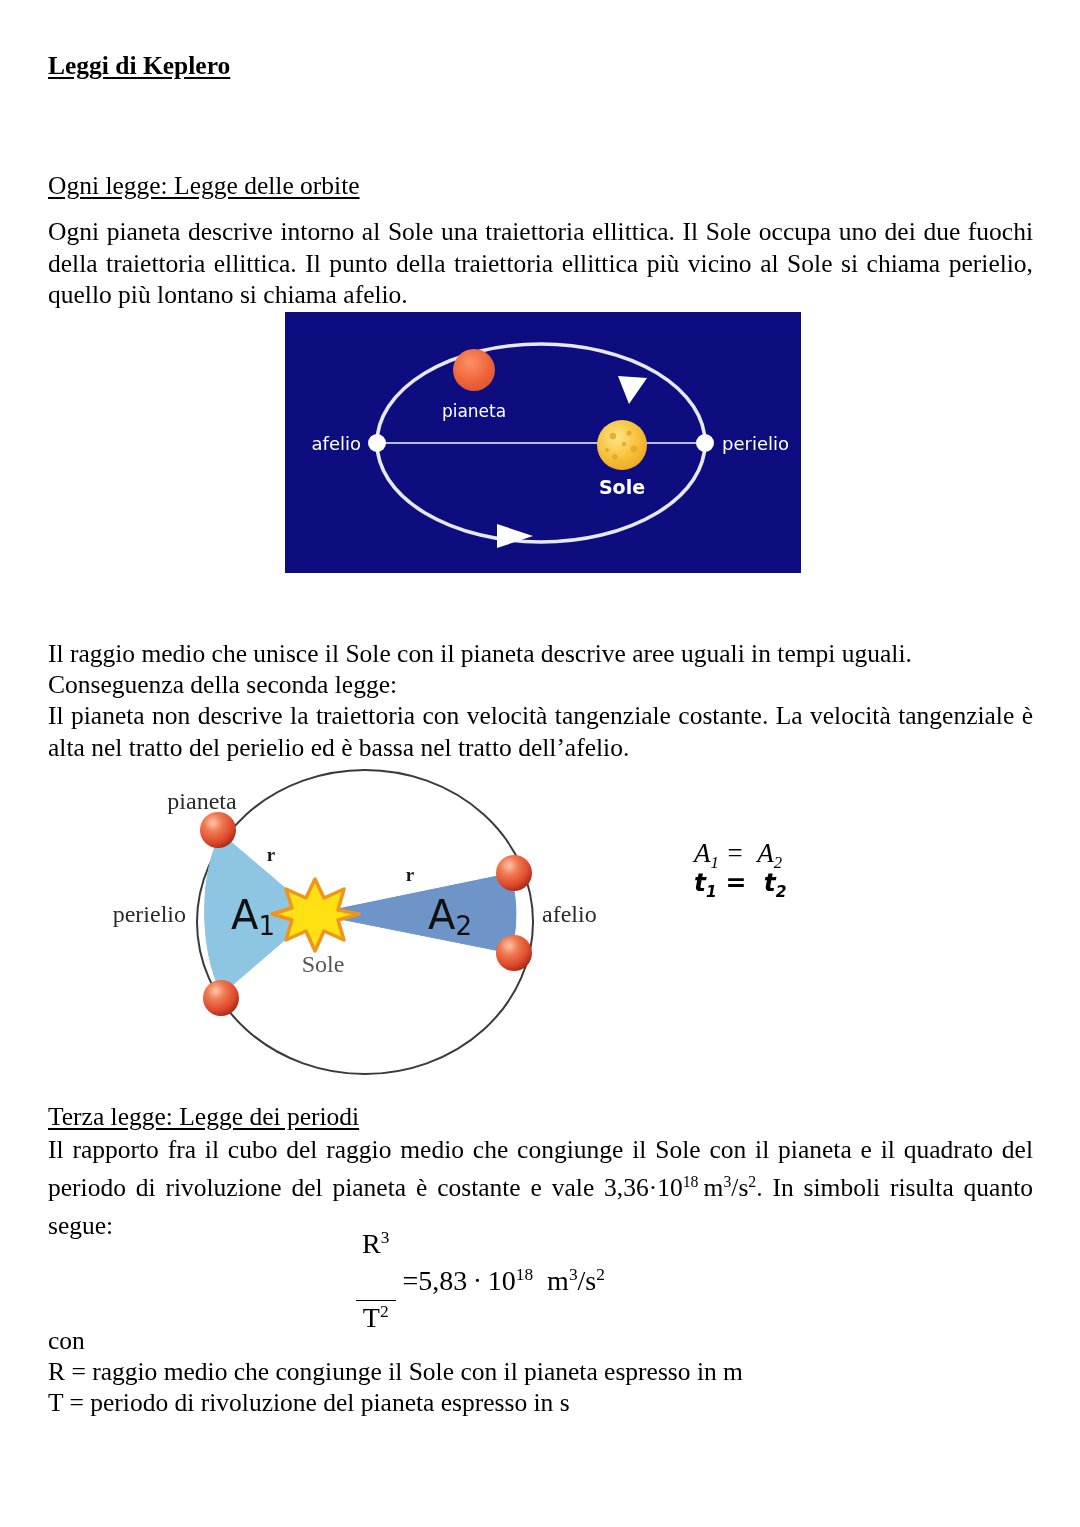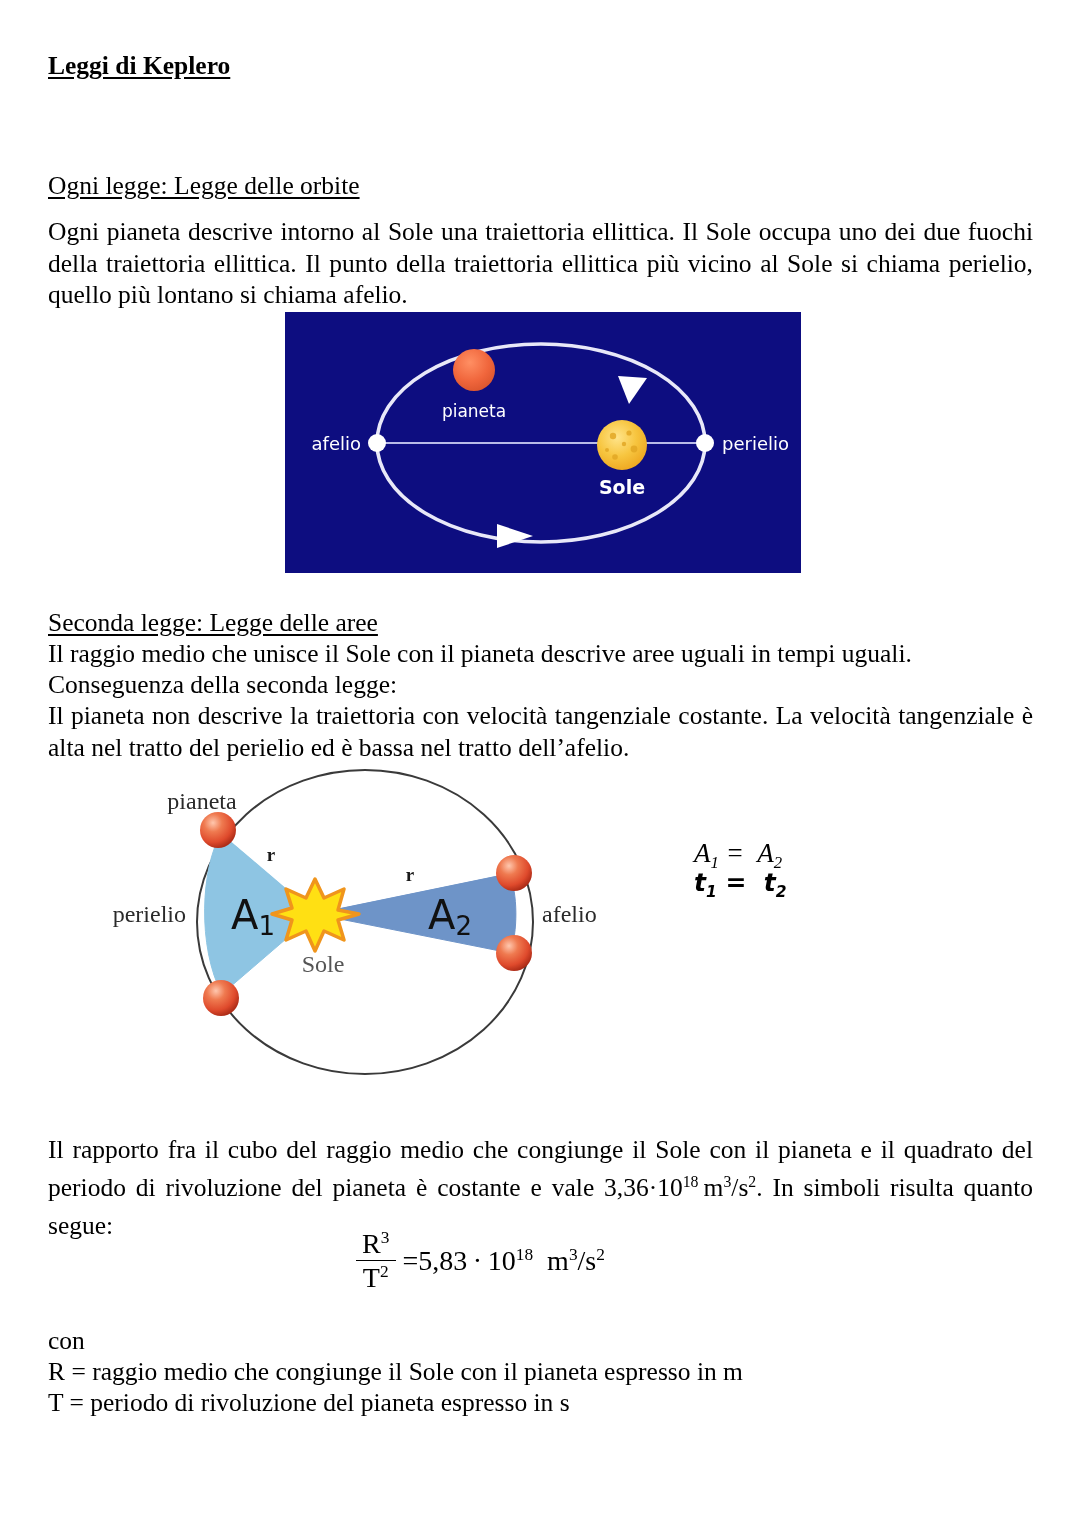--- a/index.html
+++ b/index.html
@@ -105,21 +105,21 @@
     gap: 6px;
   }
   .frac {
     display: inline-flex;
     flex-direction: column;
     align-items: center;
     vertical-align: middle;
     line-height: 1.05;
   }
   .frac .num { padding: 0 7px 2px 7px; }
-  .frac .den { padding: 2px 7px 0 7px; border-top: 1.6px solid #000; }
+  .frac .den { padding: 2px 7px 0 7px; border-top: 1.6px solid #000; margin-top: 40px; }
   .rhs { white-space: nowrap; }
 </style>
 </head>
 <body>
 
 <div class="page">
 
   <div class="block heading" style="top:50px;">Leggi di Keplero</div>
 
 
@@ -162,21 +162,20 @@
 
       <circle cx="189" cy="58" r="21" fill="url(#planetGrad1)"></circle>
 
       <text x="189" y="105" font-family="DejaVu Sans, Liberation Sans, sans-serif" font-size="17" fill="#ffffff" text-anchor="middle">pianeta</text>
       <text x="76" y="138" font-family="DejaVu Sans, Liberation Sans, sans-serif" font-size="18" fill="#ffffff" text-anchor="end">afelio</text>
       <text x="437" y="138" font-family="DejaVu Sans, Liberation Sans, sans-serif" font-size="18" fill="#ffffff" text-anchor="start">perielio</text>
       <text x="337" y="182" font-family="DejaVu Sans, Liberation Sans, sans-serif" font-size="19" font-weight="bold" fill="#ffffff" text-anchor="middle">Sole</text>
     </svg>
   </div>
 
-  <div class="block sub-heading nojust" style="top:607px;">Seconda legge: Legge delle aree</div>
   <div class="block nojust" style="top:638px;">Il raggio medio che unisce il Sole con il pianeta descrive aree uguali in tempi uguali.</div>
   <div class="block nojust" style="top:669px;">Conseguenza della seconda legge:</div>
   <div class="block" style="top:700px;">Il pianeta non descrive la traiettoria con velocità tangenziale costante. La velocità tangenziale è alta nel tratto del perielio ed è bassa nel tratto dell’afelio.</div>
 
   <div id="fig-areas">
     <svg width="600" height="330" viewBox="0 0 600 330" xmlns="http://www.w3.org/2000/svg">
       <defs>
         <radialGradient id="sphereGrad" cx="36%" cy="30%" r="72%">
           <stop offset="0%" stop-color="#ffc7ae"></stop>
           <stop offset="35%" stop-color="#ef7a50"></stop>
@@ -215,20 +214,21 @@
       <text x="452" y="165" font-family="Liberation Serif, DejaVu Serif, serif" font-size="24" fill="#2a2a2a" text-anchor="start">afelio</text>
       <text x="233" y="215" font-family="Liberation Serif, DejaVu Serif, serif" font-size="24" fill="#555555" text-anchor="middle">Sole</text>
     </svg>
   </div>
 
   <div id="eq-areas">
     <div class="eq-line eq-italic"><span>A</span><sub class="sm">1</sub>&nbsp;<span>=</span>&nbsp;&nbsp;<span>A</span><sub class="sm">2</sub></div>
     <div class="eq-line eq-sans"><span>t</span><sub class="sm">1</sub>&nbsp;<span>=</span>&nbsp;&nbsp;<span>t</span><sub class="sm">2</sub></div>
   </div>
 
+  <div class="block sub-heading nojust" style="top:1101px;">Terza legge: Legge dei periodi</div>
   <div class="block" style="top:1131px; line-height:38px;"><span>Il rapporto fra il cubo del raggio medio che congiunge il Sole con il pianeta e il quadrato del periodo di rivoluzione del pianeta è costante e vale 3,36</span><span>·</span><span>10</span><sup class="sm">18</sup><span> </span><span>m</span><sup class="sm">3</sup><span>/s</span><sup class="sm">2</sup><span>. In simboli risulta quanto segue:</span></div>
 
   <div id="formula">
     <span class="frac-wrap">
       <span class="frac">
         <span class="num"><span>R</span><sup class="sm">3</sup></span>
         <span class="den"><span>T</span><sup class="sm">2</sup></span>
       </span>
       <span class="rhs"><span>=</span><span>5,83</span> <span>·</span> <span>10</span><sup class="sm">18</sup>&nbsp;&nbsp;<span>m</span><sup class="sm">3</sup><span>/s</span><sup class="sm">2</sup></span>
     </span>

